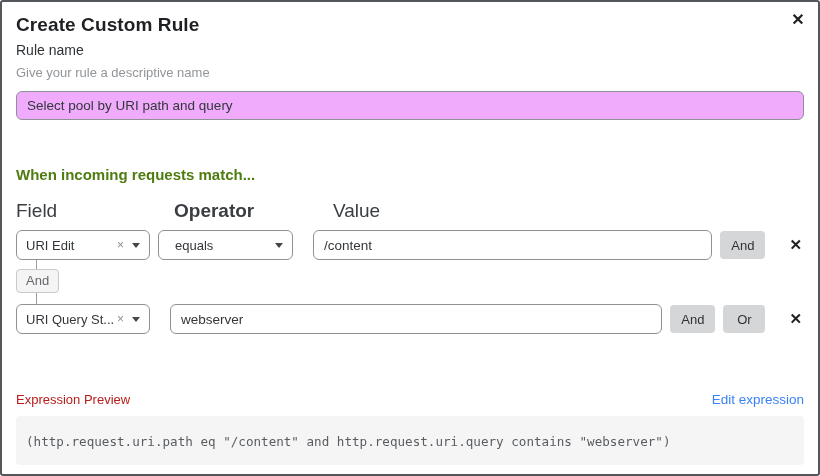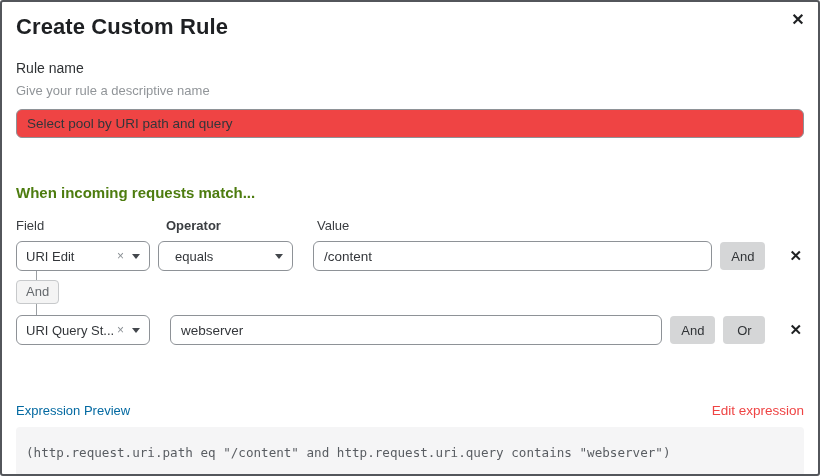--- a/index.html
+++ b/index.html
@@ -28,60 +28,60 @@
     background: transparent;
     border: none;
     font-size: 16px;
     font-weight: 700;
     color: #1e2022;
     cursor: pointer;
     line-height: 24px;
     text-align: center;
   }
   h1.dialog-title {
-    font-size: 22px;
+    font-size: 19px;
     font-weight: 700;
     color: #1e2023;
     letter-spacing: .1px;
   }
   .field-label {
-    margin-top: 20px;
+    margin-top: 6px;
     font-size: 14px;
     color: #2f3235;
   }
   .helper-text {
     margin-top: 7px;
     font-size: 13px;
     color: #919599;
   }
   .text-input {
     display: block;
     width: 100%;
     height: 29px;
     margin-top: 11px;
     border: 1px solid #8e9297;
     border-radius: 6px;
     padding: 0 10px;
     font-family: "Liberation Sans", "DejaVu Sans", sans-serif;
     font-size: 13.5px;
     color: #33363a;
-    background: #ef4444;
+    background: #f0abfc;
     outline: none;
   }
   h2.match-heading {
     margin-top: 46px;
     font-size: 15px;
     font-weight: 700;
     color: #4d7c0f;
   }
   .col-labels {
     display: flex;
-    column-gap: 16px;
+    column-gap: 24px;
     margin-top: 17px;
-    font-size: 13px;
+    font-size: 19px;
     color: #3a3d41;
   }
   .col-labels .col-field { width: 134px; }
   .col-labels .col-operator { width: 135px; font-weight: bold; }
   .col-labels .col-value { flex: 1; }
   .cond-row {
     display: flex;
     align-items: center;
     column-gap: 8px;
     margin-top: 8px;
@@ -174,25 +174,25 @@
     text-align: center;
   }
   .preview-header {
     display: flex;
     justify-content: space-between;
     align-items: baseline;
     margin-top: 58px;
   }
   .preview-label {
     font-size: 13px;
-    color: #0369a1;
+    color: #b91c1c;
   }
   .edit-link {
     font-size: 13.5px;
-    color: #ef4444;
+    color: #3b82f6;
     text-decoration: none;
     cursor: pointer;
     margin-left: 44px;
   }
   .code-box {
     margin-top: 9px;
     background: #f5f5f6;
     border-radius: 4px;
     padding: 16px 10px 15px 10px;
   }

